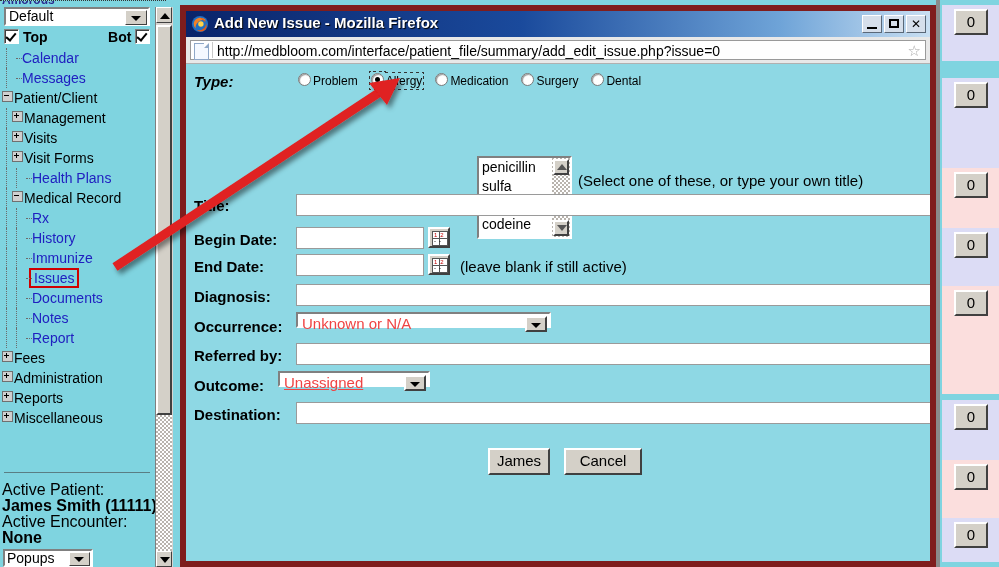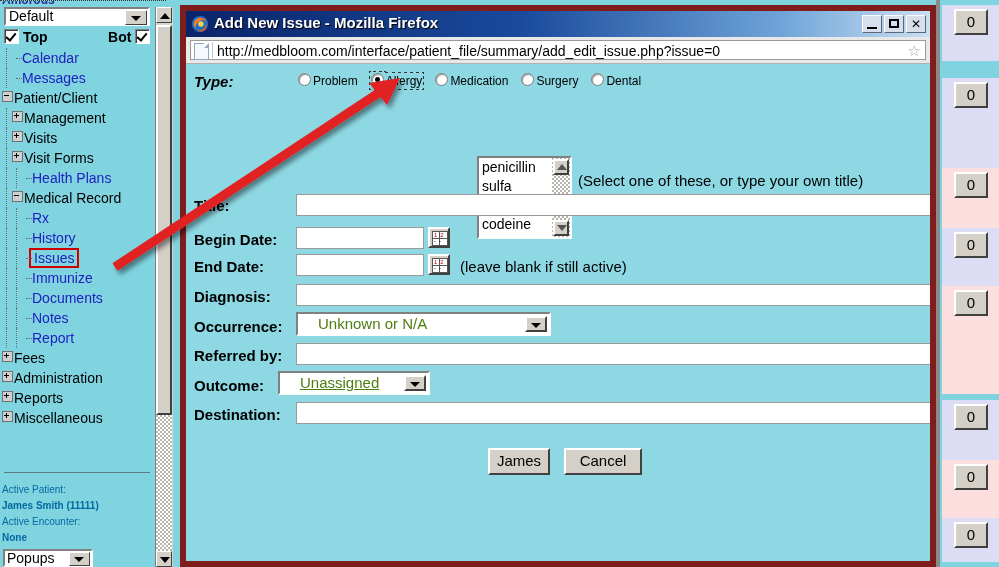--- a/index.html
+++ b/index.html
@@ -82,21 +82,21 @@
   .pm.plus:after{content:"";position:absolute;left:3px;top:1px;width:1px;height:5px;background:#000;}
   .tlink{color:#2020c0;}
   .tplain{color:#000;}
   .boxed{
     border:2px solid #d00000;padding:0 3px;margin-left:-3px;
   }
   #divider{
     position:absolute;left:4px;top:472px;width:146px;height:0;border-top:1px solid #5a7e84;
   }
   #status{
-    position:absolute;left:2px;top:482px;width:162px;font-size:10px;line-height:16px;color:#0369a1;
+    position:absolute;left:2px;top:482px;width:162px;font-size:16px;line-height:16px;color:#000000;
   }
   #status .b{font-weight:bold;}
   #popups{
     position:absolute;left:3px;top:549px;width:90px;height:18px;
     background:#fff;border:2px solid;border-color:#808080 #fff #fff #808080;
     box-sizing:border-box;font-size:14px;line-height:14px;padding-left:2px;
   }
   #popups .arrow{
     position:absolute;right:1px;top:1px;width:19px;height:12px;background:#d4d0c8;
     border:1px solid;border-color:#ffffff #404040 #404040 #ffffff;
@@ -226,22 +226,22 @@
   .calbtn .grid{
     position:absolute;left:2px;top:2px;width:14px;height:13px;background:#fff;border:1px solid #555;
   }
   .calbtn .grid .r1{position:absolute;left:1px;top:0;font-size:6px;color:#c00000;line-height:6px;letter-spacing:3px;}
   .calbtn .grid .hl{position:absolute;left:0;top:6px;width:100%;height:1px;background:#555;}
   .calbtn .grid .vl{position:absolute;left:6px;top:0;bottom:0;width:1px;background:#555;}
   .calbtn .grid .r2{position:absolute;left:1px;top:6px;font-size:6px;color:#000;line-height:7px;letter-spacing:3px;}
   
   .selbox{
     position:absolute;background:#fff;border:2px solid;
-    border-color:#808080 #ffffff #ffffff #808080;box-sizing:border-box;height:24px;
-    font-size:15px;line-height:20px;padding-left:20px;color:#4d7c0f;
+    border-color:#808080 #ffffff #ffffff #808080;box-sizing:border-box;height:16px;
+    font-size:15px;line-height:20px;padding-left:4px;color:#ef4444;
   }
   .selbox .arrow{
     position:absolute;right:2px;top:2px;width:22px;height:16px;background:#d4d0c8;
     border:2px solid;border-color:#ffffff #404040 #404040 #ffffff;box-sizing:border-box;
   }
   .selbox .arrow:after{
     content:"";position:absolute;left:4px;top:5px;
     border-left:5px solid transparent;border-right:5px solid transparent;border-top:5px solid #000;
   }
   .btn-gray{
@@ -290,22 +290,22 @@
       <div class="tnode"><span class="guide dots"></span><span class="guide dash"></span><span class="tlink">Calendar</span></div>
       <div class="tnode"><span class="guide dots"></span><span class="guide dash"></span><span class="tlink">Messages</span></div>
       <div class="tnode"><span class="pm"></span><span class="tplain">Patient/Client</span></div>
       <div class="tnode"><span class="guide dots"></span><span class="pm plus"></span><span class="tplain">Management</span></div>
       <div class="tnode"><span class="guide dots"></span><span class="pm plus"></span><span class="tplain">Visits</span></div>
       <div class="tnode"><span class="guide dots"></span><span class="pm plus"></span><span class="tplain">Visit Forms</span></div>
       <div class="tnode"><span class="guide dots"></span><span class="guide dots"></span><span class="guide dash"></span><span class="tlink">Health Plans</span></div>
       <div class="tnode"><span class="guide dots"></span><span class="pm"></span><span class="tplain">Medical Record</span></div>
       <div class="tnode"><span class="guide dots"></span><span class="guide dots"></span><span class="guide dash"></span><span class="tlink">Rx</span></div>
       <div class="tnode"><span class="guide dots"></span><span class="guide dots"></span><span class="guide dash"></span><span class="tlink">History</span></div>
+      <div class="tnode"><span class="guide dots"></span><span class="guide dots"></span><span class="guide dash"></span><span class="tlink">Immunize</span></div>
       <div class="tnode"><span class="guide dots"></span><span class="guide dots"></span><span class="guide dash"></span><span class="tlink boxed">Issues</span></div>
-      <div class="tnode"><span class="guide dots"></span><span class="guide dots"></span><span class="guide dash"></span><span class="tlink">Immunize</span></div>
       <div class="tnode"><span class="guide dots"></span><span class="guide dots"></span><span class="guide dash"></span><span class="tlink">Documents</span></div>
       <div class="tnode"><span class="guide dots"></span><span class="guide dots"></span><span class="guide dash"></span><span class="tlink">Notes</span></div>
       <div class="tnode"><span class="guide dots"></span><span class="guide dots"></span><span class="guide dash"></span><span class="tlink">Report</span></div>
       <div class="tnode"><span class="pm plus"></span><span class="tplain">Fees</span></div>
       <div class="tnode"><span class="pm plus"></span><span class="tplain">Administration</span></div>
       <div class="tnode"><span class="pm plus"></span><span class="tplain">Reports</span></div>
       <div class="tnode"><span class="pm plus"></span><span class="tplain">Miscellaneous</span></div>
     </div>
 
   <div id="divider"></div>

